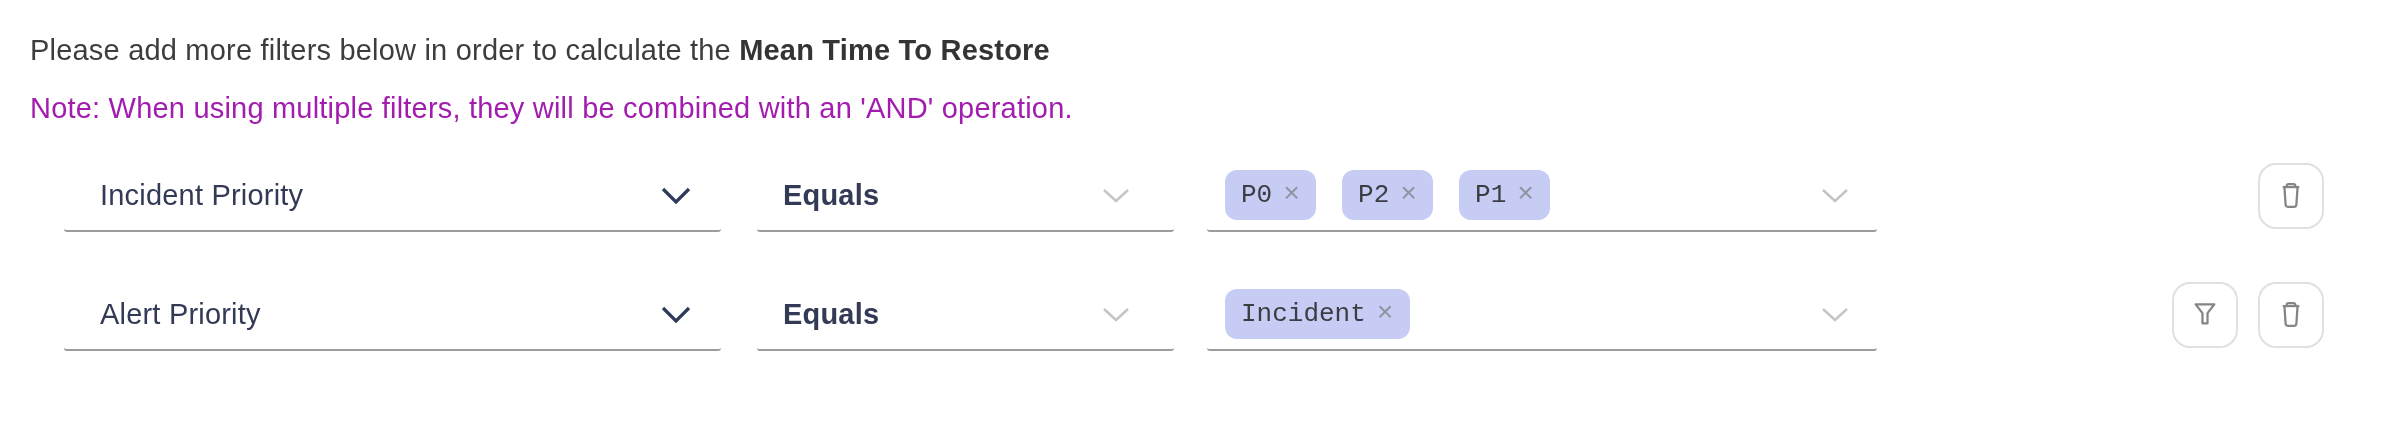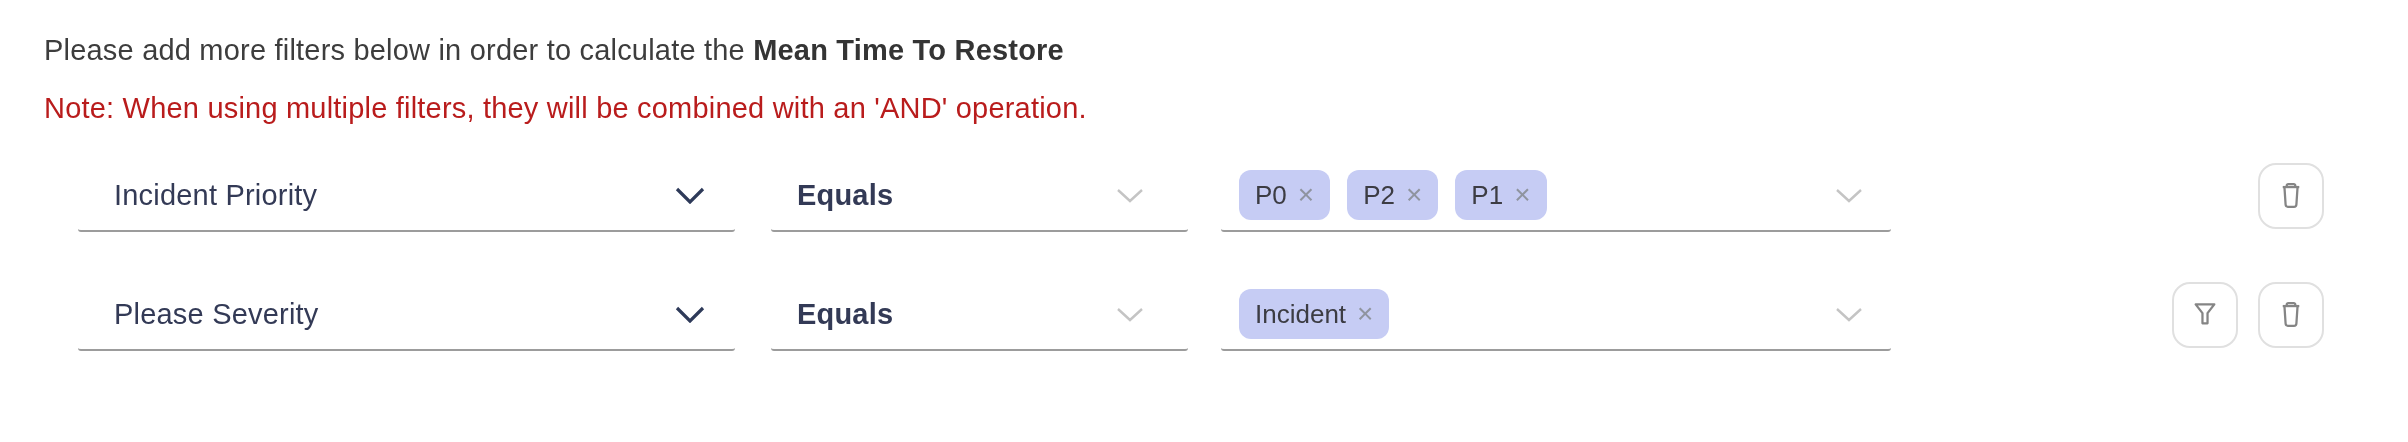--- a/index.html
+++ b/index.html
@@ -2,52 +2,52 @@
 <html><head>
 <meta charset="utf-8">
 <style>
   * { margin:0; padding:0; box-sizing:border-box; }
   html,body { background:#ffffff; }
   .page {
     position:relative;
     width:2408px; height:369px;
     background:#ffffff;
     font-family:"Liberation Sans", sans-serif;
-    padding:30px 0 0 44px;
+    padding:30px 0 0 30px;
     overflow:hidden;
   }
   .intro-line {
     font-size:29px; line-height:40px; color:#3d3d3d;
     letter-spacing:0.2px; white-space:nowrap;
   }
   .intro-line .metric { font-weight:700; color:#343434; }
   .note-line {
     margin-top:18px;
-    font-size:29px; line-height:40px; color:#b91c1c;
+    font-size:29px; line-height:40px; color:#a21caf;
     letter-spacing:0.2px; white-space:nowrap;
   }
   .rows { margin-top:32px; }
   .filter-row {
     display:flex; align-items:flex-end;
     height:72px; margin-left:34px;
   }
   .filter-row + .filter-row { margin-top:47px; }
   .field {
     display:flex; align-items:center; justify-content:space-between;
     height:72px;
     border-bottom:2px solid #9c9c9c;
     border-radius:0 0 3px 3px;
   }
   .col-field { width:657px; margin-right:36px; padding:0 30px 0 36px; }
   .col-op    { width:417px; margin-right:33px; padding:0 44px 0 26px;font-weight:bold; }
   .col-val   { width:670px; padding:0 28px 0 18px; justify-content:flex-start; }
   .field-label {
     font-size:29px; color:#333a56; letter-spacing:0.2px; white-space:nowrap;
   }
-  .chips { display:flex; align-items:center; gap:17px; flex:1; }
+  .chips { display:flex; align-items:center; gap:26px; flex:1;font-family:Liberation Mono, monospace; }
   .chip {
     display:inline-flex; align-items:center; gap:11px;
     height:50px; padding:0 16px;
     background:#c6ccf4; border-radius:12px;
     font-size:26px; color:#3c3c43; white-space:nowrap;
   }
   .chip .chip-x {
     font-size:28px; color:#8f949f; line-height:1; cursor:pointer;
   }
   .chev { flex:none; display:block; }
@@ -116,21 +116,21 @@
             <path d="M8.8 5.3 V4.2 a1.1 1.1 0 0 1 1.1 -1.1 h4.2 a1.1 1.1 0 0 1 1.1 1.1 V5.3"></path>
             <path d="M5.8 5.3 h12.4"></path>
             <path d="M7.1 5.5 l0.85 12.9 a1.8 1.8 0 0 0 1.8 1.7 h4.5 a1.8 1.8 0 0 0 1.8 -1.7 L16.9 5.5"></path>
           </svg>
         </button>
       </div>
     </div>
 
     <div class="filter-row">
       <div class="field col-field">
-        <span class="field-label">Please Severity</span>
+        <span class="field-label">Alert Priority</span>
         <svg class="chev" width="30" height="17" viewBox="0 0 30 17">
           <polyline points="2,2 15,15 28,2" fill="none" stroke="#2e3a59" stroke-width="3.2"></polyline>
         </svg>
       </div>
       <div class="field col-op">
         <span class="field-label">Equals</span>
         <svg class="chev" width="28" height="15" viewBox="0 0 28 15">
           <polyline points="2,2 14,13 26,2" fill="none" stroke="#c4c4c4" stroke-width="2.4"></polyline>
         </svg>
       </div>

